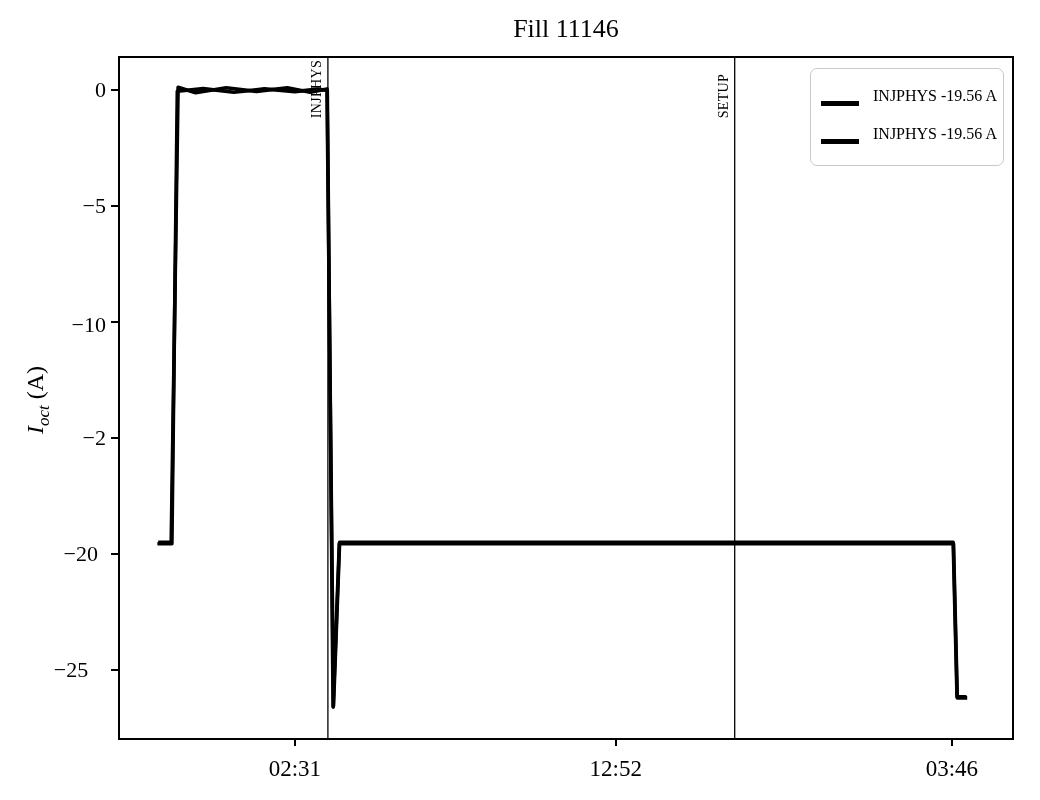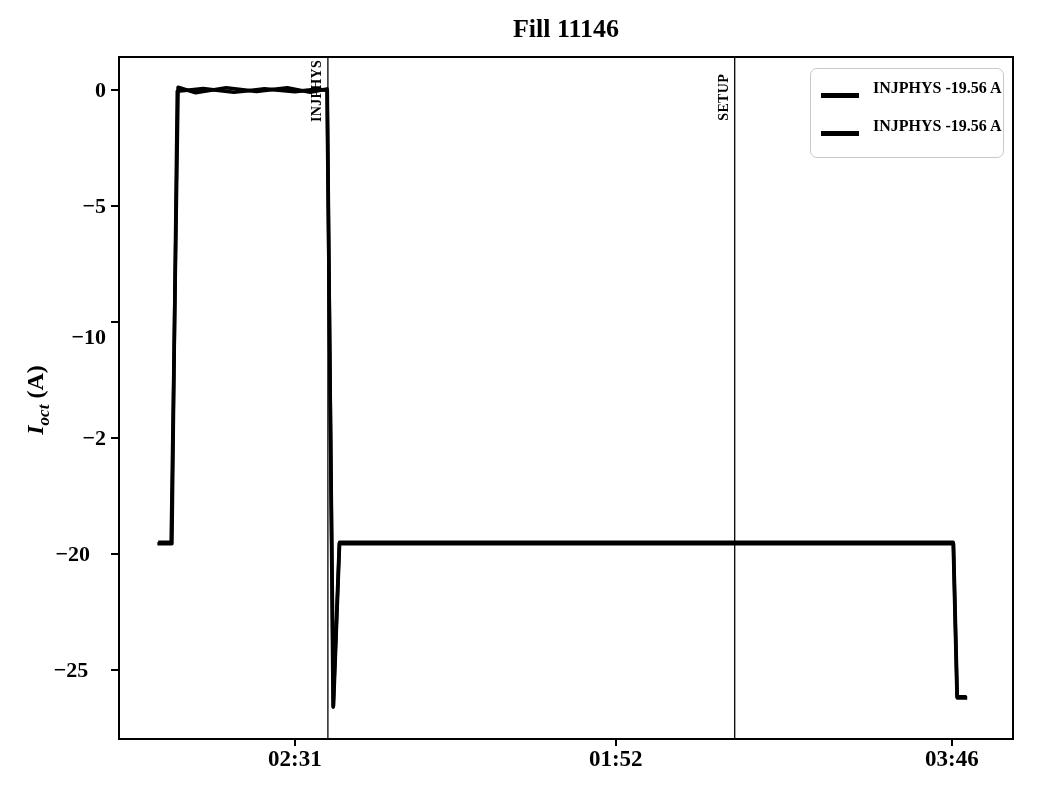--- a/index.html
+++ b/index.html
@@ -1,21 +1,20 @@
 <!DOCTYPE html>
 <html><head>
 <meta charset="utf-8">
 <style>
   * { margin:0; padding:0; box-sizing:border-box; }
   html,body { background:#ffffff; }
   .figure {
     position:relative; width:1040px; height:800px; background:#ffffff;
     font-family:"Liberation Serif", serif; color:#000;
     overflow:hidden;
-    font-weight:bold;
   }
   .chart-title {
     position:absolute; left:120px; top:14px; width:892px;
     text-align:center; font-size:26px; color:#000;
   }
   .plot {
     position:absolute; left:118px; top:56px; width:896px; height:684px;
     border:2px solid #000; background:#fff;
   }
   .plot svg { position:absolute; left:0; top:0; display:block; }
@@ -27,32 +26,32 @@
   }
   .ylabel i { font-style:italic; }
   .ylabel sub { font-size:17px; font-style:italic; }
   .ytick-label {
     position:absolute; width:70px; height:24px; line-height:24px;
     text-align:right; font-size:22px;
   }
   .ytick-mark { position:absolute; width:9px; height:2px; background:#000; }
   .xtick-label {
     position:absolute; width:90px; height:26px; line-height:26px;
-    text-align:center; font-size:23px;
+    text-align:center; font-size:23px;margin-top:10px;
   }
   .xtick-mark { position:absolute; width:2px; height:8px; background:#000; }
   .event-label {
     position:absolute; font-size:14px; letter-spacing:0.3px;
     writing-mode:vertical-rl; transform:rotate(180deg); white-space:nowrap;
     line-height:17px; width:17px;
   }
   .legend {
     position:absolute; left:690px; top:10px; width:194px;
     border:1px solid #c9c9c9; border-radius:7px; background:#ffffff;
-    padding:0 12px 12px 10px;
+    padding:8px 12px 12px 10px;
   }
   .legend-row { display:flex; align-items:center; height:38px; }
   .legend-line {
     width:38px; height:5px; background:#000; flex:0 0 auto;
     position:relative; top:7px; margin-right:14px;
   }
   .legend-label { font-size:16px; white-space:nowrap; }
 </style>
 </head>
 <body>
@@ -83,28 +82,28 @@
         <span class="legend-label">INJPHYS -19.56 A</span>
       </div>
     </div>
   </div>
 
 <div class="ytick-mark" style="left: 111px; top: 89.0164px;"></div>
     <div class="ytick-label" style="left: 36px; top: 78.0164px;">0</div>
     <div class="ytick-mark" style="left: 111px; top: 205.018px;"></div>
     <div class="ytick-label" style="left: 36px; top: 194.018px;">−5</div>
     <div class="ytick-mark" style="left: 111px; top: 321.019px;"></div>
-    <div class="ytick-label" style="left: 36px; top: 325px;">−10</div>
+    <div class="ytick-label" style="left: 36px; top: 313px;">−10</div>
     <div class="ytick-mark" style="left: 111px; top: 437.02px;"></div>
     <div class="ytick-label" style="left: 36px; top: 426.02px;">−2</div>
     <div class="ytick-mark" style="left: 111px; top: 553.022px;"></div>
-    <div class="ytick-label" style="left: 20px; top: 542.022px;">−20</div>
+    <div class="ytick-label" style="left: 28px; top: 542.022px;">−20</div>
     <div class="ytick-mark" style="left: 111px; top: 669.023px;"></div>
     <div class="ytick-label" style="left: 36px; top: 658.023px; text-align: center;">−25</div>
     <div class="xtick-mark" style="left: 293.947px; top: 738px;"></div>
     <div class="xtick-label" style="left: 249.947px; top: 746px;">02:31</div>
     <div class="xtick-mark" style="left: 614.81px; top: 738px;"></div>
-    <div class="xtick-label" style="left: 570.81px; top: 746px;">01:52</div>
+    <div class="xtick-label" style="left: 570.81px; top: 746px;">12:52</div>
     <div class="xtick-mark" style="left: 950.953px; top: 738px;"></div>
     <div class="xtick-label" style="left: 906.953px; top: 746px;">03:46</div>
     <div class="event-label" style="left: 307.95px; top: 60px;">INJPHYS</div>
     <div class="event-label" style="left: 714.682px; top: 74px;">SETUP</div>
   </div>
 
 </body></html>

